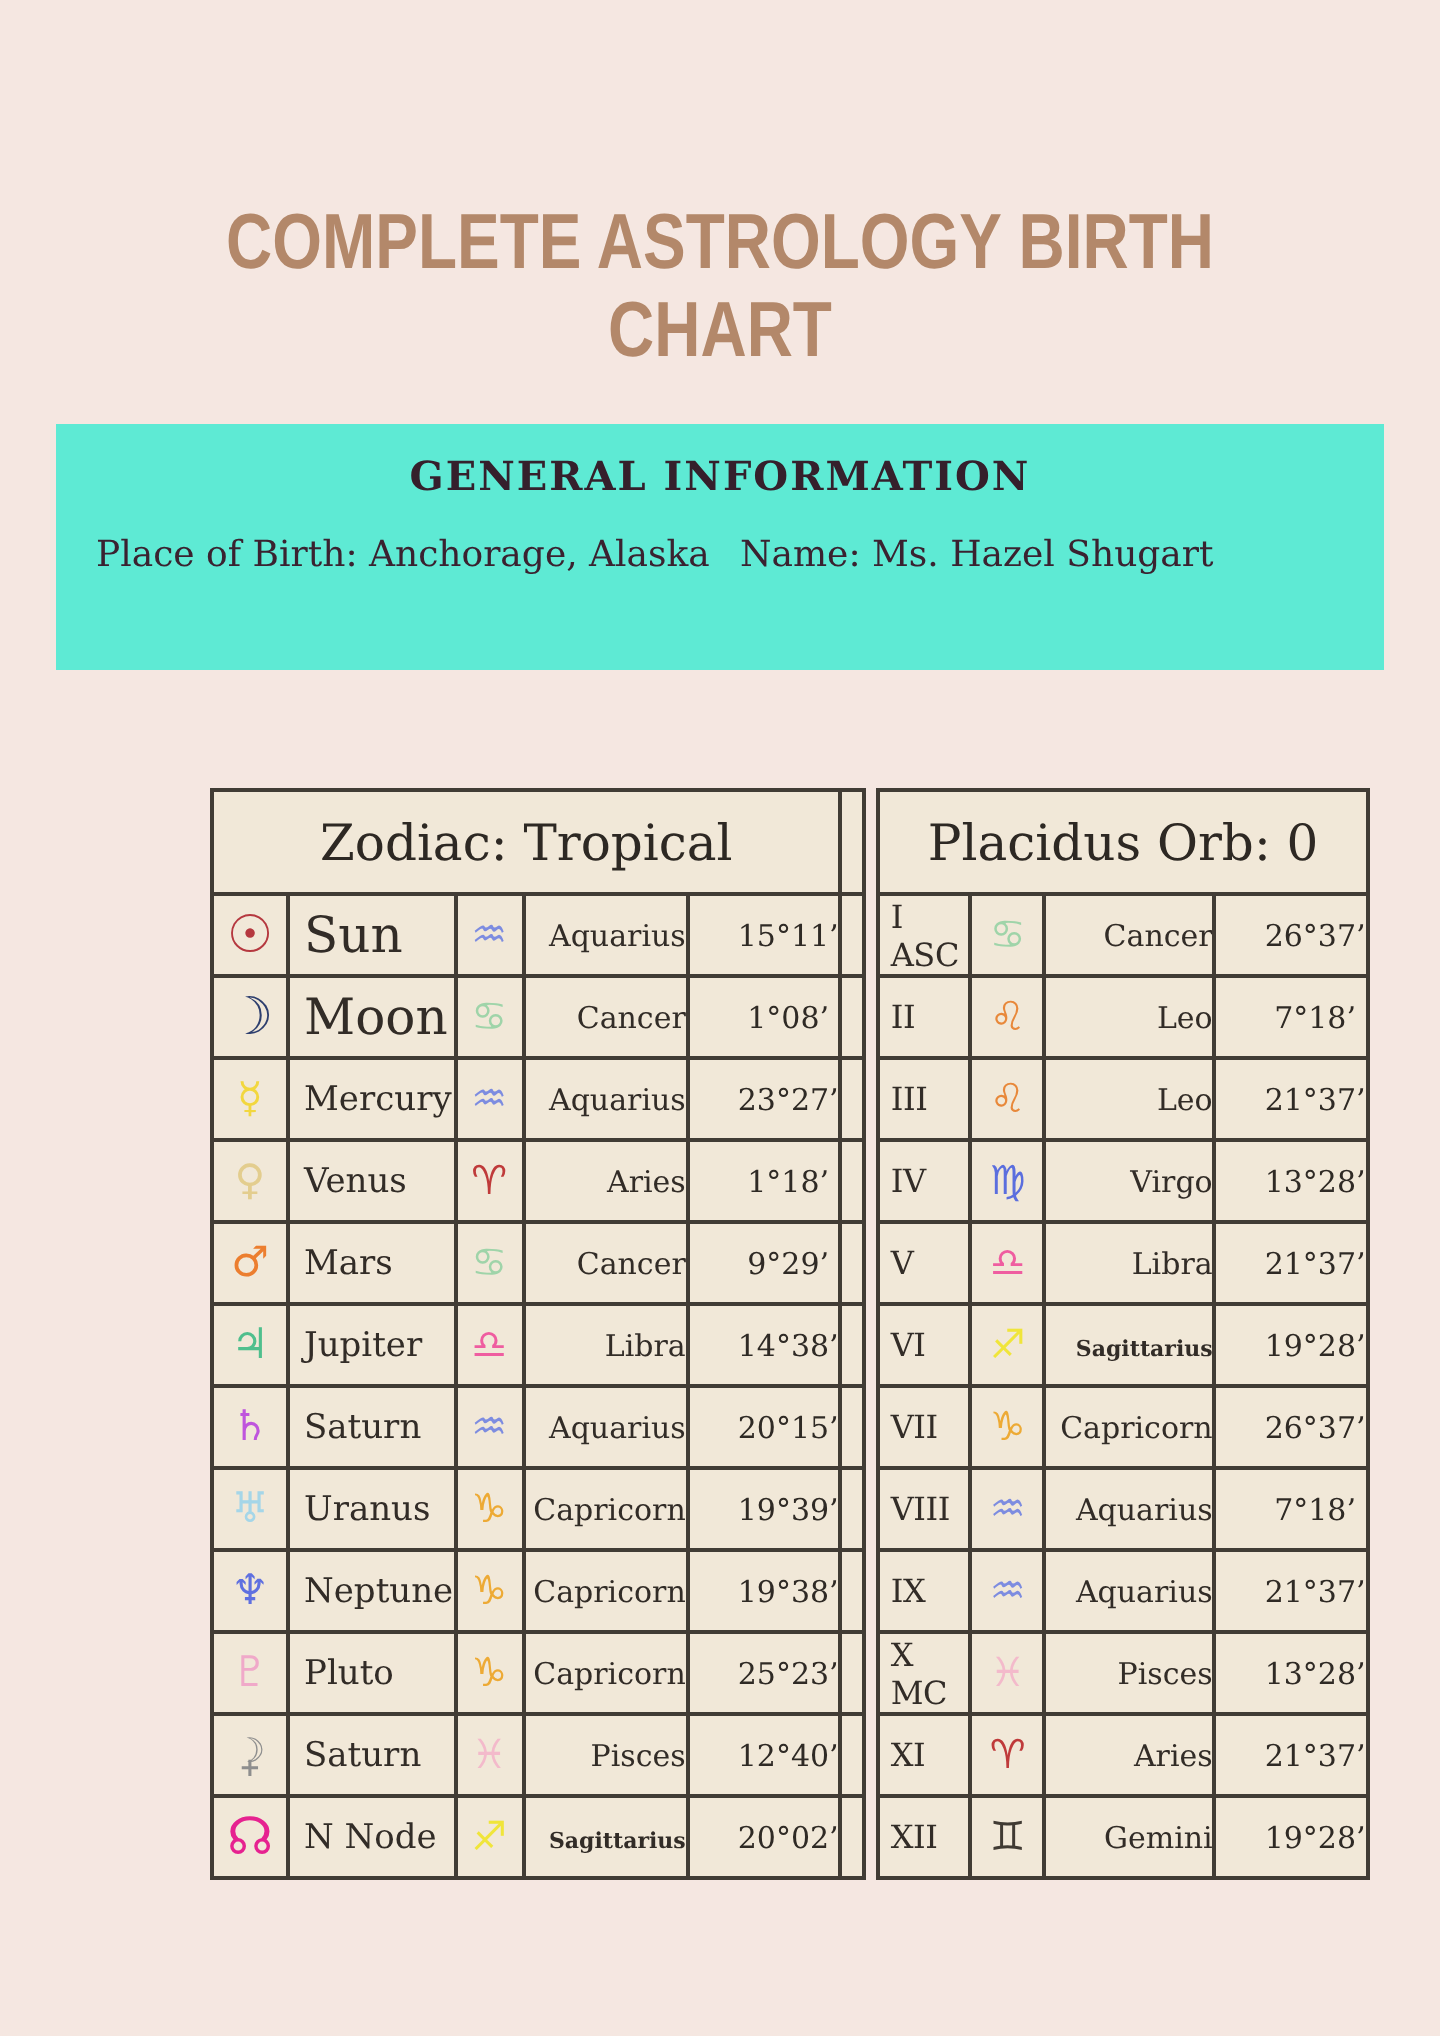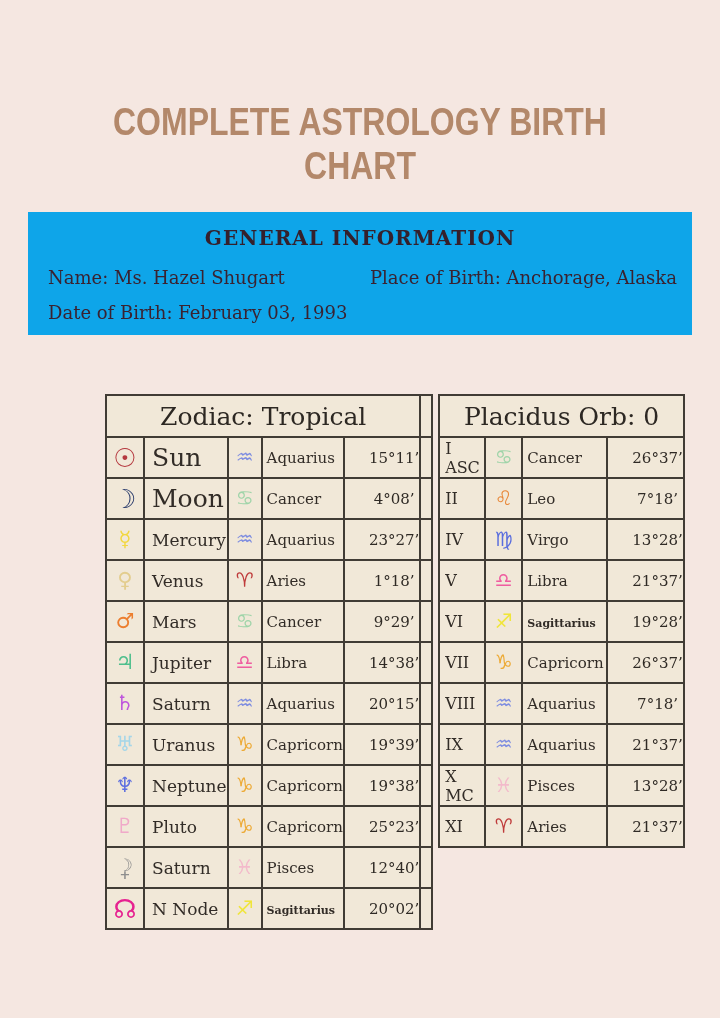--- a/index.html
+++ b/index.html
@@ -18,21 +18,21 @@
     font-size: 39px;
     line-height: 44px;
     letter-spacing: 0px;
     color: #b3886a;
     transform: scaleX(0.82);
   }
   .info-box {
     width: 664px;
     height: 123px;
     margin: 24px auto 0 28px;
-    background: #0ea5e9;
+    background: #5eead4;
   }
   .info-heading {
     padding-top: 14px;
     text-align: center;
     font-size: 20px;
     font-weight: bold;
     letter-spacing: 1px;
     color: #35202c;
   }
   .info-grid {
@@ -50,40 +50,40 @@
     margin: 59px 0 0 105px;
   }
   table { border-collapse: collapse; table-layout: fixed; }
   th, td {
     border: 2px solid #413c35;
     background: #f1e8d8;
     padding: 0;
     overflow: hidden;
   }
   th.table-title {
-    height: 42px;
+    height: 52px;
     font-size: 25px;
     font-weight: normal;
     color: #2d2823;
     text-align: center;
   }
   tbody tr { height: 41px; }
   td.icon-cell { text-align: center; vertical-align: middle; }
   .planet-glyph, .sign-glyph {
     font-family: "DejaVu Sans", sans-serif;
     display: inline-block;
     line-height: 1;
   }
   .planet-glyph { font-size: 21px; }
   .planet-glyph.xl { font-size: 26px; font-weight: bold; }
   .sign-glyph { font-size: 20px; }
   td.name-cell { padding-left: 7px; }
   .planet-name { font-size: 17px; }
   .planet-name.xl { font-size: 25px; }
-  td.sign-name-cell { padding-left: 4px; }
+  td.sign-name-cell { padding-left: 4px; text-align: right; }
   .sign-name { font-size: 15px; }
   .sign-name.small { font-size: 11px; font-weight: bold; }
   td.degree-cell { text-align: center; font-size: 15px; color: #2f2a25; padding-left: 24px; }
   td.house-cell { padding-left: 5px; font-size: 16px; letter-spacing: -0.2px; }
   td.spacer-cell { background: #f1e8d8; }
   .lilith {
     display: inline-flex;
     flex-direction: column;
     align-items: center;
     line-height: 0.62;
@@ -94,23 +94,22 @@
 </head>
 <body>
 
 <div class="page">
 
   <h1 class="title">COMPLETE ASTROLOGY BIRTH CHART</h1>
 
   <section class="info-box">
     <h2 class="info-heading">GENERAL INFORMATION</h2>
     <div class="info-grid">
+      <span>Place of Birth: Anchorage, Alaska</span>
       <span>Name: Ms. Hazel Shugart</span>
-      <span>Place of Birth: Anchorage, Alaska</span>
-      <span>Date of Birth: February 03, 1993</span>
     </div>
   </section>
 
   <section class="tables">
     <table>
       <colgroup>
         <col style="width:38px">
           <col style="width:82px">
           <col style="width:34px">
         <col style="width:71px">
@@ -130,21 +129,21 @@
             <td class="icon-cell"><span class="sign-glyph" style="color: rgb(125, 140, 224);">♒</span></td>
             <td class="sign-name-cell"><span class="sign-name">Aquarius</span></td>
             <td class="degree-cell">15°11’</td>
             <td class="spacer-cell"></td>
           </tr>
           <tr>
             <td class="icon-cell"><span class="planet-glyph xl" style="color: rgb(46, 63, 110);">☽</span></td>
             <td class="name-cell"><span class="planet-name xl">Moon</span></td>
             <td class="icon-cell"><span class="sign-glyph" style="color: rgb(159, 212, 169);">♋</span></td>
             <td class="sign-name-cell"><span class="sign-name">Cancer</span></td>
-            <td class="degree-cell">4°08’</td>
+            <td class="degree-cell">1°08’</td>
             <td class="spacer-cell"></td>
           </tr>
           <tr>
             <td class="icon-cell"><span class="planet-glyph" style="color: rgb(242, 215, 63);">☿</span></td>
             <td class="name-cell"><span class="planet-name">Mercury</span></td>
             <td class="icon-cell"><span class="sign-glyph" style="color: rgb(125, 140, 224);">♒</span></td>
             <td class="sign-name-cell"><span class="sign-name">Aquarius</span></td>
             <td class="degree-cell">23°27’</td>
             <td class="spacer-cell"></td>
           </tr>
@@ -245,20 +244,26 @@
             <td class="sign-name-cell"><span class="sign-name">Cancer</span></td>
             <td class="degree-cell">26°37’</td>
           </tr>
           <tr>
             <td class="house-cell">II</td>
             <td class="icon-cell"><span class="sign-glyph" style="color: rgb(232, 136, 58);">♌</span></td>
             <td class="sign-name-cell"><span class="sign-name">Leo</span></td>
             <td class="degree-cell">7°18’</td>
           </tr>
           <tr>
+            <td class="house-cell">III</td>
+            <td class="icon-cell"><span class="sign-glyph" style="color: rgb(232, 136, 58);">♌</span></td>
+            <td class="sign-name-cell"><span class="sign-name">Leo</span></td>
+            <td class="degree-cell">21°37’</td>
+          </tr>
+          <tr>
             <td class="house-cell">IV</td>
             <td class="icon-cell"><span class="sign-glyph" style="color: rgb(91, 110, 222);">♍</span></td>
             <td class="sign-name-cell"><span class="sign-name">Virgo</span></td>
             <td class="degree-cell">13°28’</td>
           </tr>
           <tr>
             <td class="house-cell">V</td>
             <td class="icon-cell"><span class="sign-glyph" style="color: rgb(239, 93, 160);">♎</span></td>
             <td class="sign-name-cell"><span class="sign-name">Libra</span></td>
             <td class="degree-cell">21°37’</td>
@@ -292,17 +297,23 @@
             <td class="icon-cell"><span class="sign-glyph" style="color: rgb(243, 186, 203);">♓</span></td>
             <td class="sign-name-cell"><span class="sign-name">Pisces</span></td>
             <td class="degree-cell">13°28’</td>
           </tr>
           <tr>
             <td class="house-cell">XI</td>
             <td class="icon-cell"><span class="sign-glyph" style="color: rgb(191, 58, 58);">♈</span></td>
             <td class="sign-name-cell"><span class="sign-name">Aries</span></td>
             <td class="degree-cell">21°37’</td>
           </tr>
+          <tr>
+            <td class="house-cell">XII</td>
+            <td class="icon-cell"><span class="sign-glyph" style="color: rgb(64, 58, 51);">♊</span></td>
+            <td class="sign-name-cell"><span class="sign-name">Gemini</span></td>
+            <td class="degree-cell">19°28’</td>
+          </tr>
         </tbody>
     </table>
   </section>
 
 </div>
 
 </body></html>

